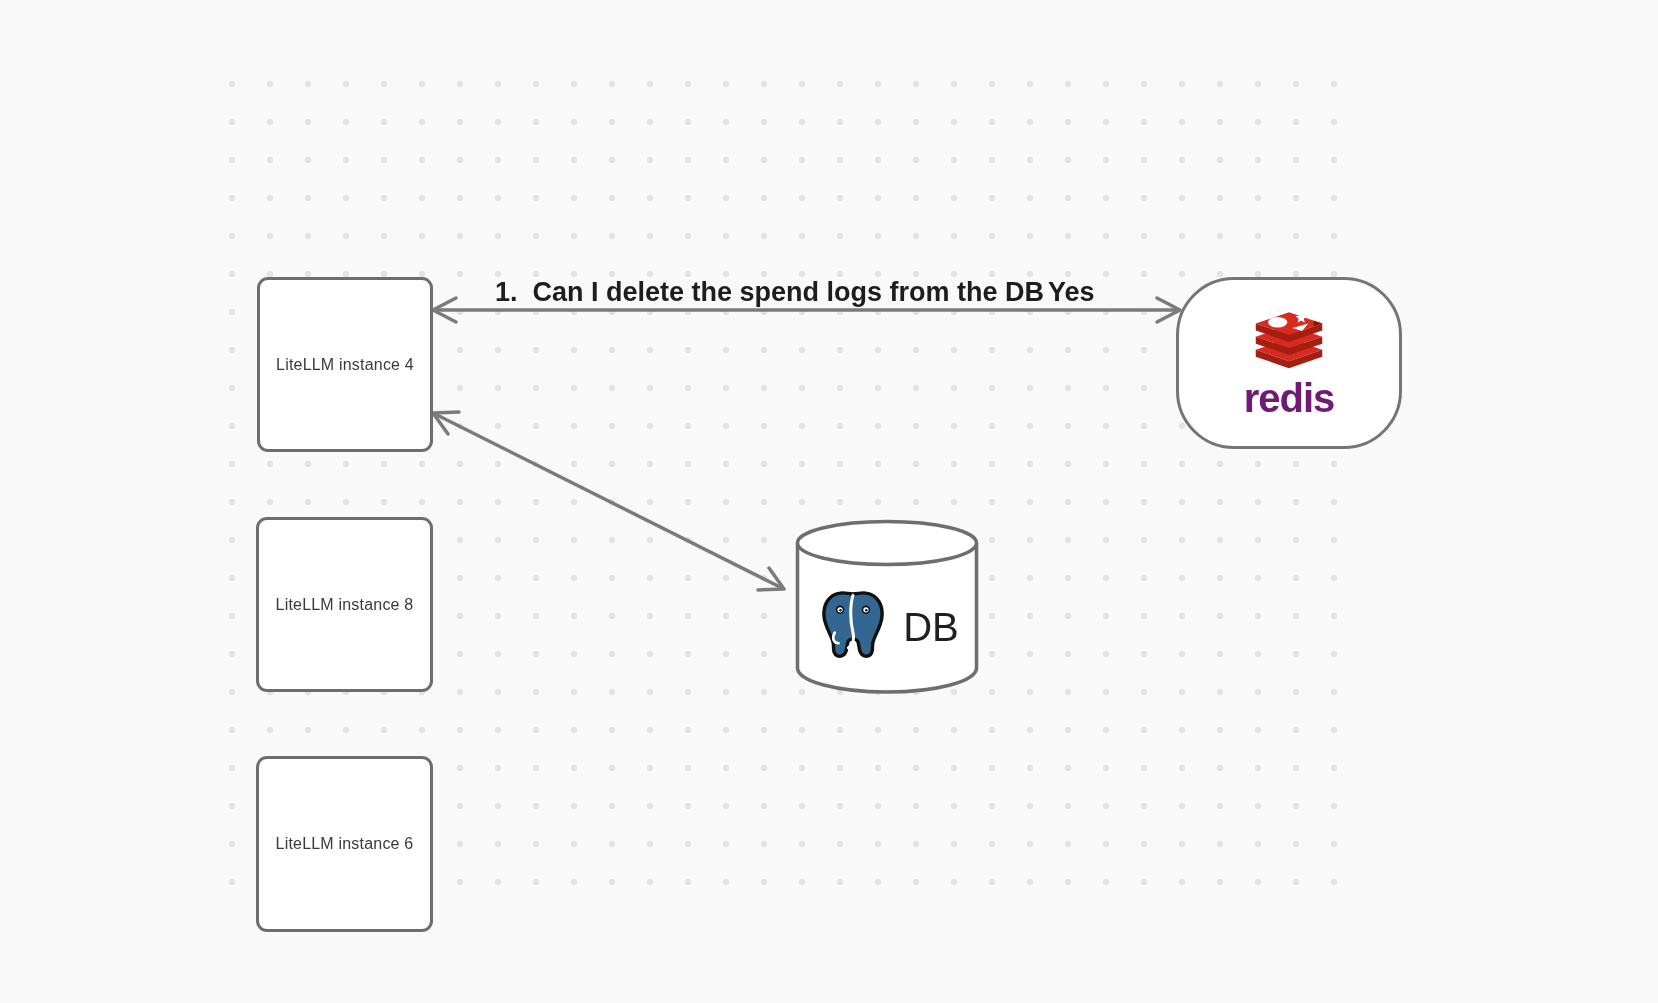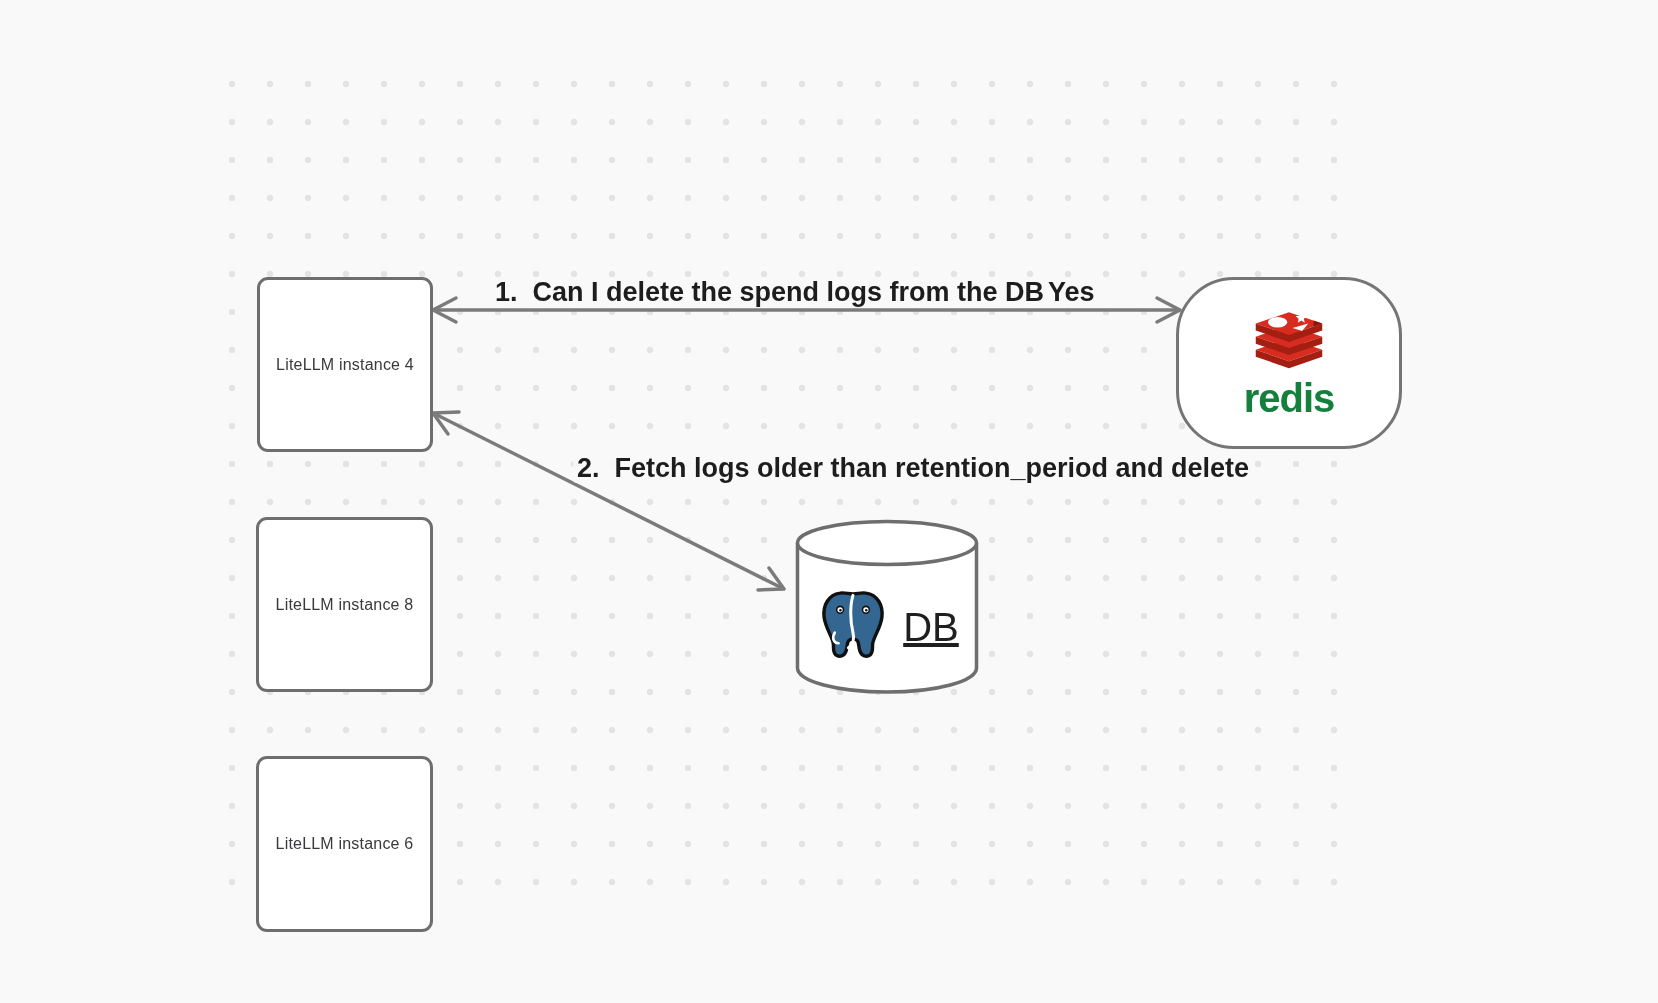--- a/index.html
+++ b/index.html
@@ -23,30 +23,30 @@
   .box1{left:257px;top:277px;width:176px;height:175px;}
   .box2{left:256px;top:517px;width:177px;height:175px;}
   .box3{left:256px;top:756px;width:177px;height:176px;}
   .redis-node{
     position:absolute;box-sizing:border-box;
     left:1176px;top:277px;width:226px;height:172px;
     background:#ffffff;border:3.5px solid #757575;border-radius:58px;
     display:flex;flex-direction:column;align-items:center;justify-content:center;
   }
   .redis-word{
-    font-size:40px;font-weight:700;color:#15803d;letter-spacing:-1px;
+    font-size:40px;font-weight:700;color:#701a75;letter-spacing:-1px;
     line-height:40px;margin-top:1px;text-align:right;
   }
   .cyl{position:absolute;left:794px;top:518px;}
   .cyl-content{
     position:absolute;left:794px;top:518px;width:186px;height:178px;
     display:flex;align-items:center;justify-content:center;
     padding-top:40px;box-sizing:border-box;
   }
-  .db-word{font-size:40px;color:#1f1f1f;line-height:40px;margin-left:12px;text-decoration:underline;}
+  .db-word{font-size:40px;color:#1f1f1f;line-height:40px;margin-left:12px;}
   .arrows{position:absolute;left:0;top:0;pointer-events:none;}
   .arrows path{pointer-events:stroke;}
   .edge-label{
     position:absolute;font-weight:700;font-size:27px;color:#1d1d1d;
     white-space:pre;line-height:30px;
     background:rgba(249,249,249,.92);padding:0 4px;border-radius:4px;
   }
   .lbl-edge1{left:491px;top:277px;}
   .lbl-yes{left:1019px;top:277px;margin-left:25px;}
   .lbl-edge2{left:573px;top:453px;}
@@ -122,15 +122,14 @@
         <circle cx="67" cy="30" r="4.5" fill="#ffffff" stroke="#101010" stroke-width="2"></circle>
         <circle cx="33.5" cy="30.5" r="1.6" fill="#101010"></circle>
         <circle cx="67.5" cy="30.5" r="1.6" fill="#101010"></circle>
       </svg>
     </span>
     <span class="db-word">DB</span>
   </div>
 
   <div class="edge-label lbl-edge1">1.  Can I delete the spend logs from the DB</div>
   <div class="edge-label lbl-yes">Yes</div>
-  <div class="edge-label lbl-edge2">2.  Fetch logs older than retention_period and delete</div>
 
 </div>
 
 </body></html>

